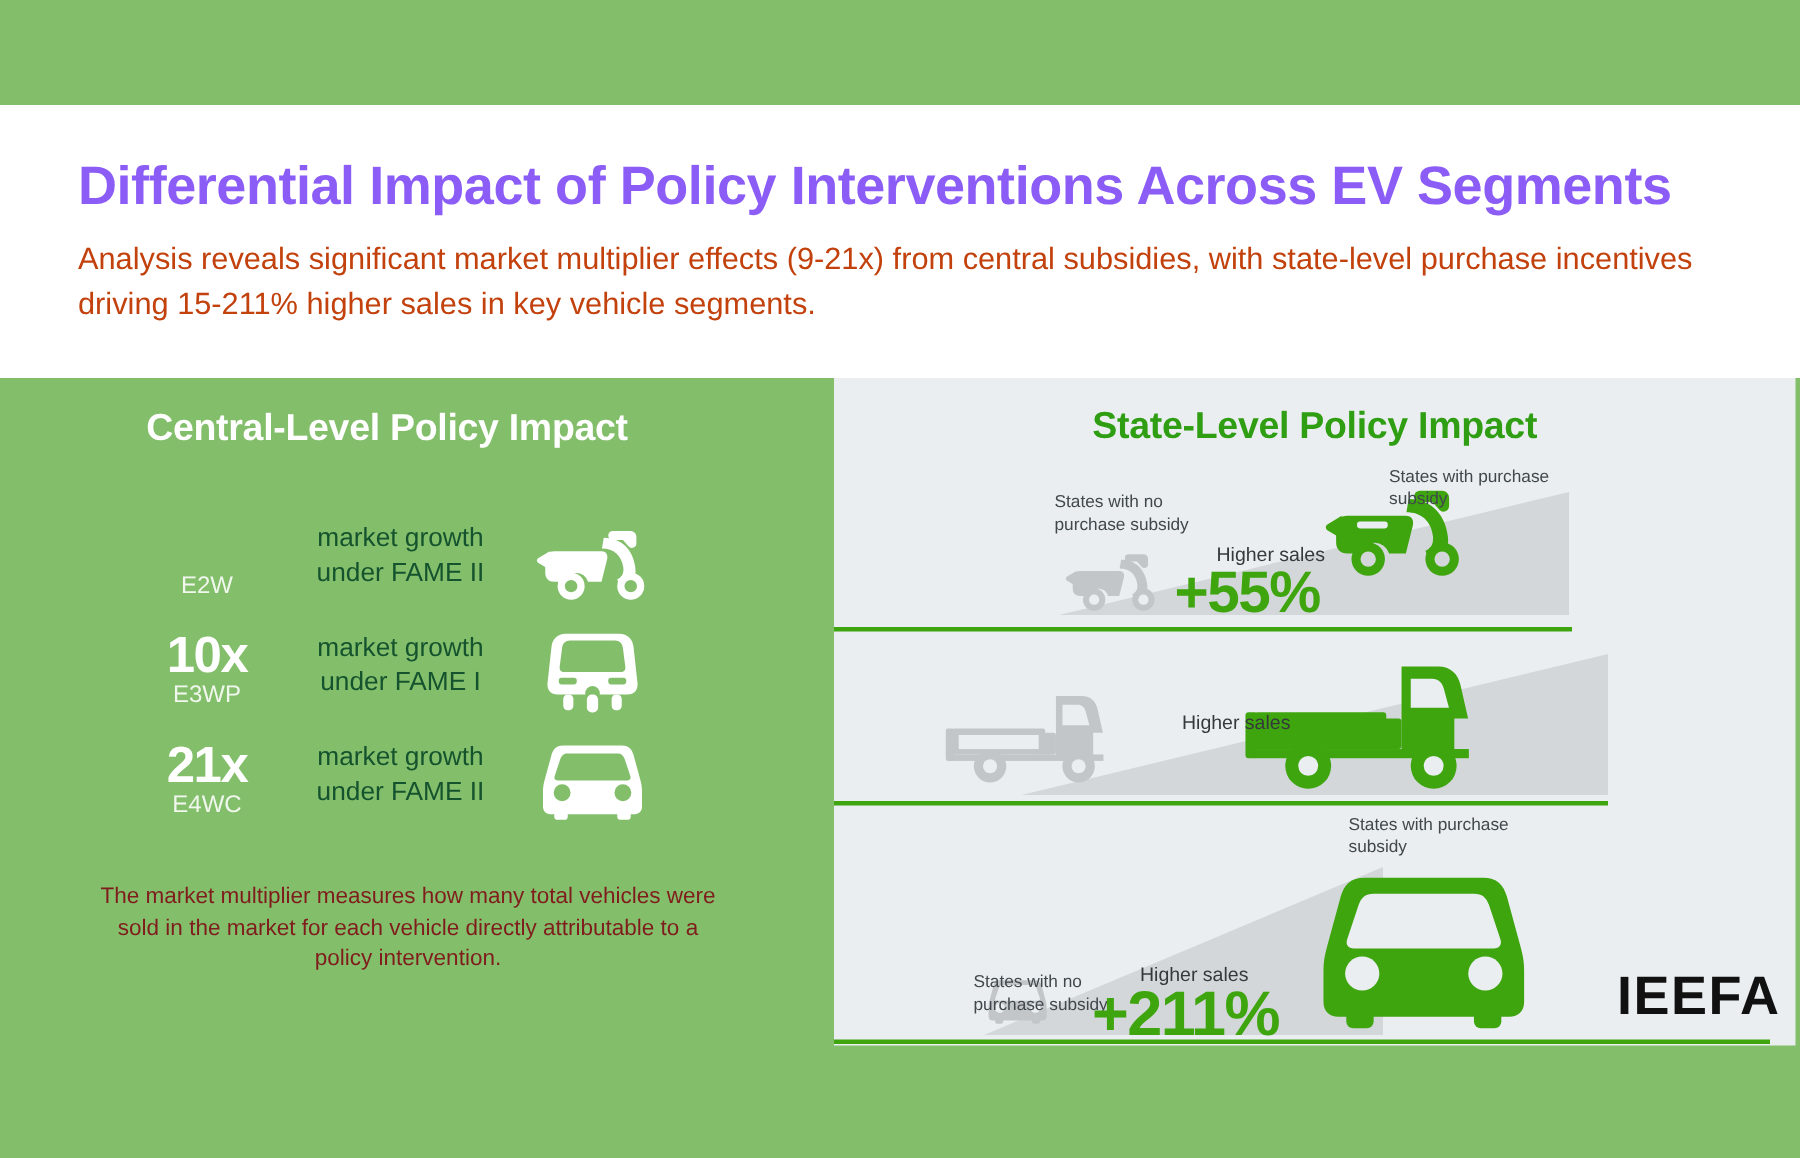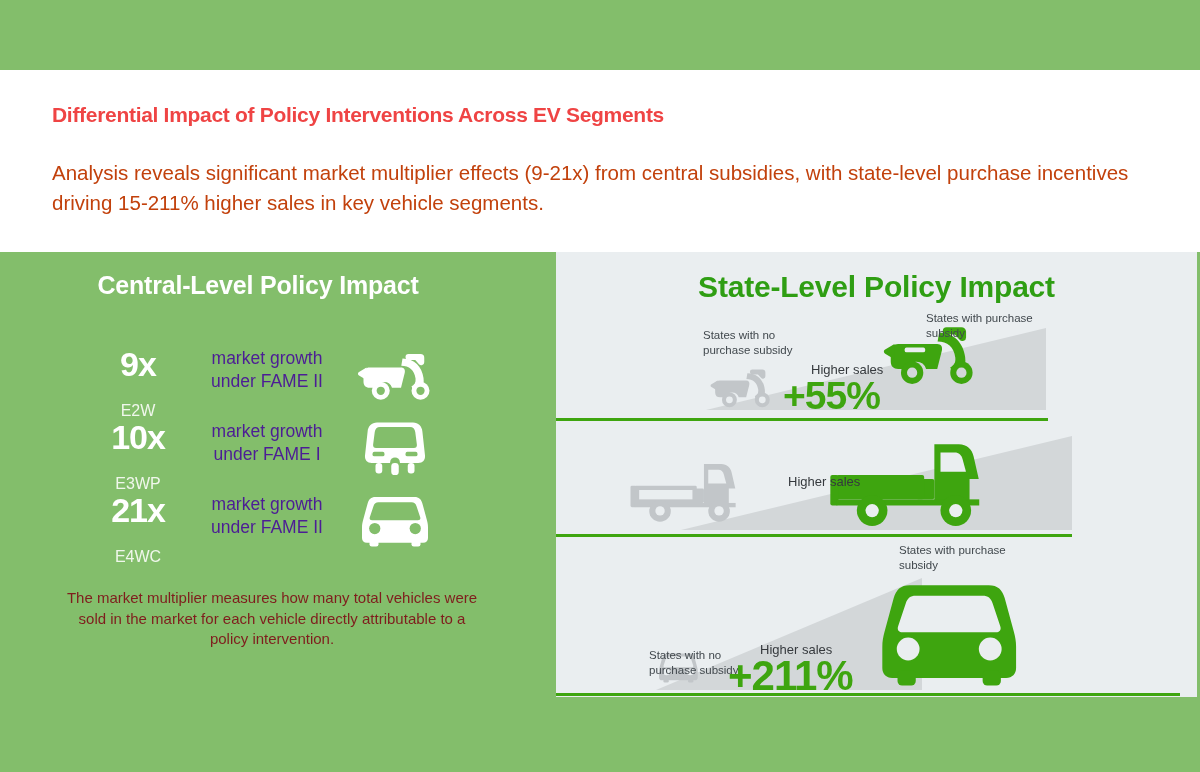--- a/index.html
+++ b/index.html
@@ -13,21 +13,21 @@
   .page{position:relative;width:1200px;height:772px;background:#ffffff;}
 
   
   .band-top{position:absolute;left:0;top:0;width:1200px;height:70px;background:#83be6b;}
   .band-bottom{position:absolute;left:0;top:252px;width:1200px;height:520px;background:#83be6b;}
 
   
   .header{position:absolute;left:0;top:70px;width:1200px;height:182px;background:#ffffff;}
   .title{
     position:absolute;left:52px;top:33px;
-    font-size:21px;font-weight:bold;color:#ef4444;
+    font-size:36px;font-weight:bold;color:#8b5cf6;
     letter-spacing:-0.3px;white-space:nowrap;
   }
   .subtitle{
     position:absolute;left:52px;top:88px;width:1090px;
     font-size:20.5px;line-height:30px;color:#c2410c;font-weight:400;
   }
 
   
   .left-panel{
     position:absolute;left:0;top:252px;width:556px;height:445px;
@@ -44,41 +44,41 @@
   .stat-row.r1{top:166px;}
   .stat-row.r2{top:239px;}
 
   .stat-num{
     position:absolute;left:88px;width:100px;text-align:center;
     top:0px;font-size:34px;font-weight:bold;color:#ffffff;line-height:38px;
     letter-spacing:-1px;
   }
   .stat-code{
     position:absolute;left:88px;width:100px;text-align:center;
-    top:36px;font-size:16px;color:#f0f7ec;line-height:19px;font-weight:400;margin-top:20px;
+    top:36px;font-size:16px;color:#f0f7ec;line-height:19px;font-weight:400;
   }
   .stat-desc{
     position:absolute;left:192px;width:150px;top:2px;
-    font-size:17.5px;line-height:23px;color:#4c1d95;text-align:center;font-weight:400;
+    font-size:17.5px;line-height:23px;color:#14532d;text-align:center;font-weight:400;
   }
   .stat-icon{position:absolute;left:350px;top:-2px;width:90px;height:64px;}
 
   .footnote{
     position:absolute;left:62px;top:336px;width:420px;
     text-align:center;font-size:15px;line-height:20.5px;color:#7f1d1d;font-weight:400;
   }
 
   
   .right-panel{
     position:absolute;left:556px;top:252px;width:641px;height:445px;
     background:#eaeef0;overflow:hidden;
   }
   .right-title{
     position:absolute;left:0;top:18px;width:641px;text-align:center;
-    font-size:30px;font-weight:bold;color:#2f9e13;letter-spacing:-0.2px;
+    font-size:25px;font-weight:bold;color:#2f9e13;letter-spacing:-0.2px;
   }
   .srow{position:absolute;left:0;width:641px;overflow:hidden;}
   .srow.s0{top:58px;height:110px;}
   .srow.s1{top:170px;height:114px;}
   .srow.s2{top:286px;height:159px;}
 
   .baseline{position:absolute;left:0;height:3px;background:#3ea50f;}
   .bl0{top:166px;left:0px;width:492px;}
   .bl1{top:282px;left:0px;width:516px;}
   .bl2{top:441px;left:0px;width:624px;}
@@ -111,21 +111,20 @@
 
   <div class="header">
     <div class="title">Differential Impact of Policy Interventions Across EV Segments</div>
     <div class="subtitle">Analysis reveals significant market multiplier effects (9-21x) from central subsidies, with state-level purchase incentives driving 15-211% higher sales in key vehicle segments.</div>
   </div>
 
   <div class="left-panel">
     <div class="left-title">Central-Level Policy Impact</div>
 
     <div class="stat-row r0">
-      <div class="stat-num">9x</div>
       <div class="stat-code">E2W</div>
       <div class="stat-desc">market growth under FAME II</div>
       <div class="stat-icon">
         <svg viewBox="0 0 120 80" width="90" height="64" aria-hidden="true">
           <g fill="#ffffff">
             <path d="M78 12 h16 a5 5 0 0 1 5 5 v6 a4 4 0 0 1 -7 2.6 l-5 -5.6 h-9 a4 4 0 0 1 0 -8 z"></path>
             <path d="M70 18 c16 0 26 11 28 26 c1.5 11 -3 19 -12 21 l-4 -10 c4 -1.5 6 -5 5.4 -10.5 c-1.4 -11 -8.6 -17 -19 -17 z"></path>
             <path d="M30 30 h38 c4 0 6 3 5 7 l-5 20 h-12 a11 11 0 0 0 -21 0 h-9 c-5 0 -8 -3 -8 -8 v-11 c0 -5 3 -8 8 -8 z"></path>
             <path d="M22 30 l-10 6 a2.5 2.5 0 0 0 0 4.5 l10 6 z"></path>
             <rect x="33" y="34" width="22" height="6" rx="2"></rect>
@@ -274,15 +273,16 @@
           <rect x="82" y="64" width="12" height="10" rx="3"></rect>
         </g>
       </svg>
       <div class="lbl" style="left:93px;top:110px;width:110px;">States with no purchase subsidy</div>
       <div class="lbl" style="left:343px;top:5px;width:110px;">States with purchase subsidy</div>
       <div class="higher" style="left:204px;top:104px;">Higher sales</div>
       <div class="pct big" style="left:172px;top:117px;">+211%</div>
     </div>
     <div class="baseline bl2"></div>
 
+    <div class="ieefa">IEEFA</div>
   </div>
 
 </div>
 
 </body></html>

